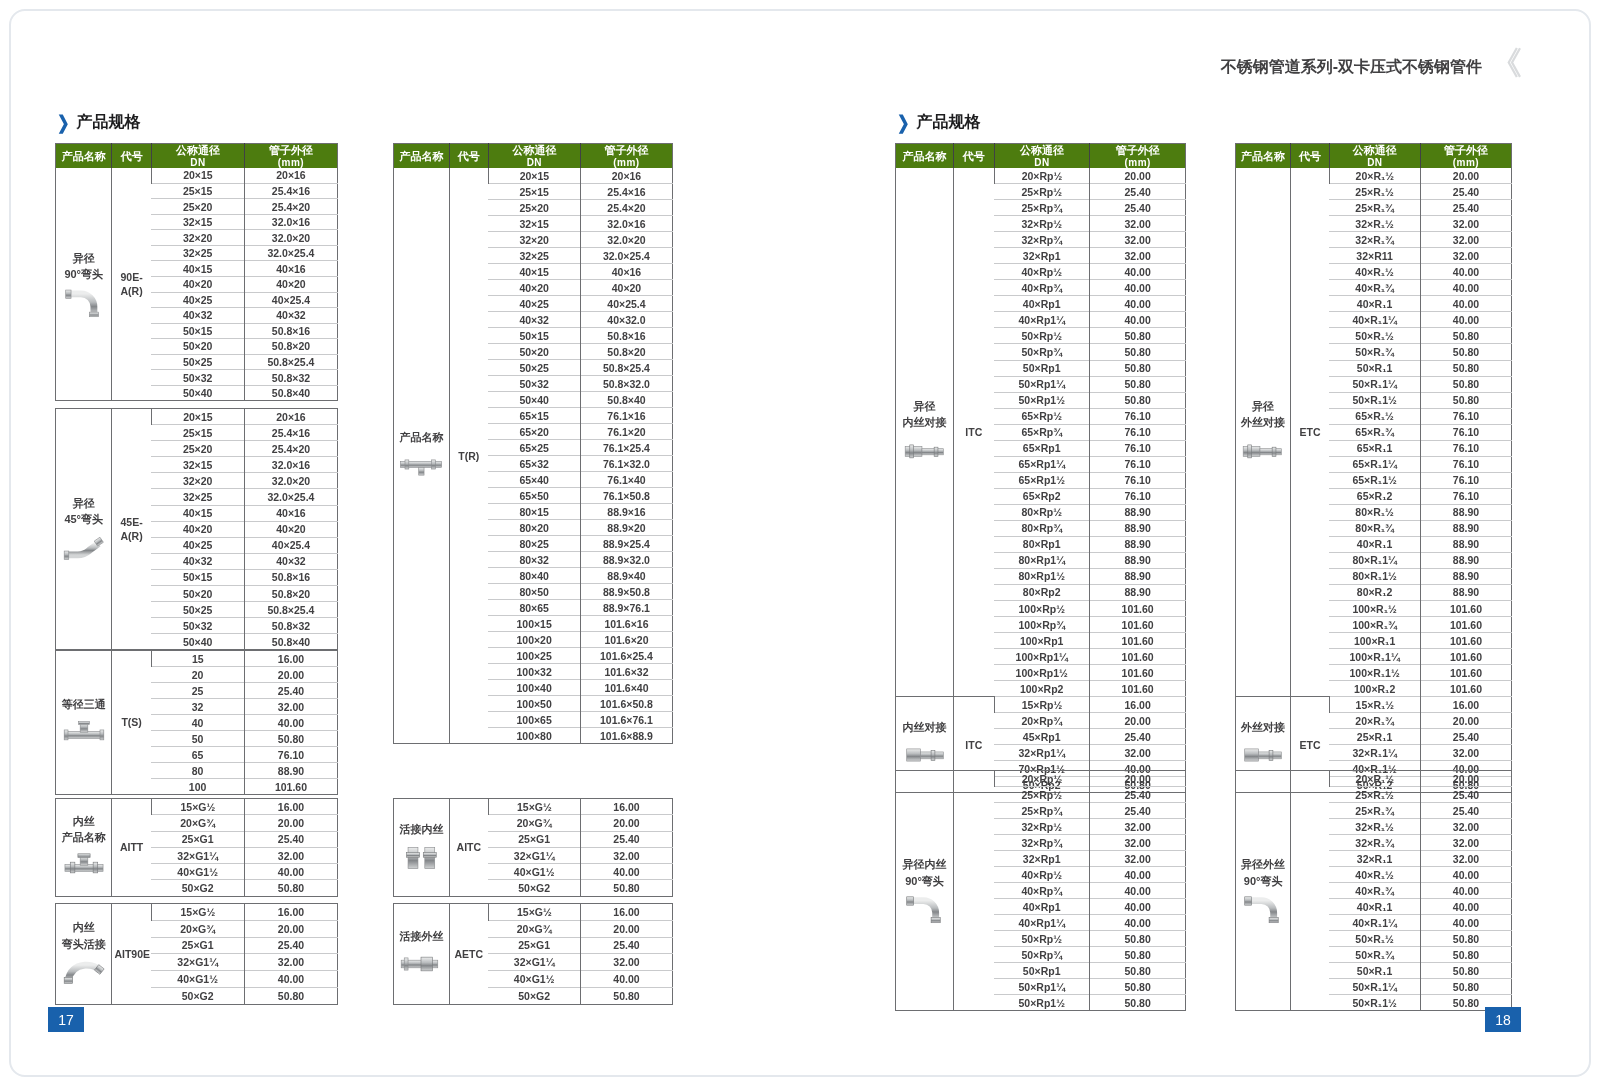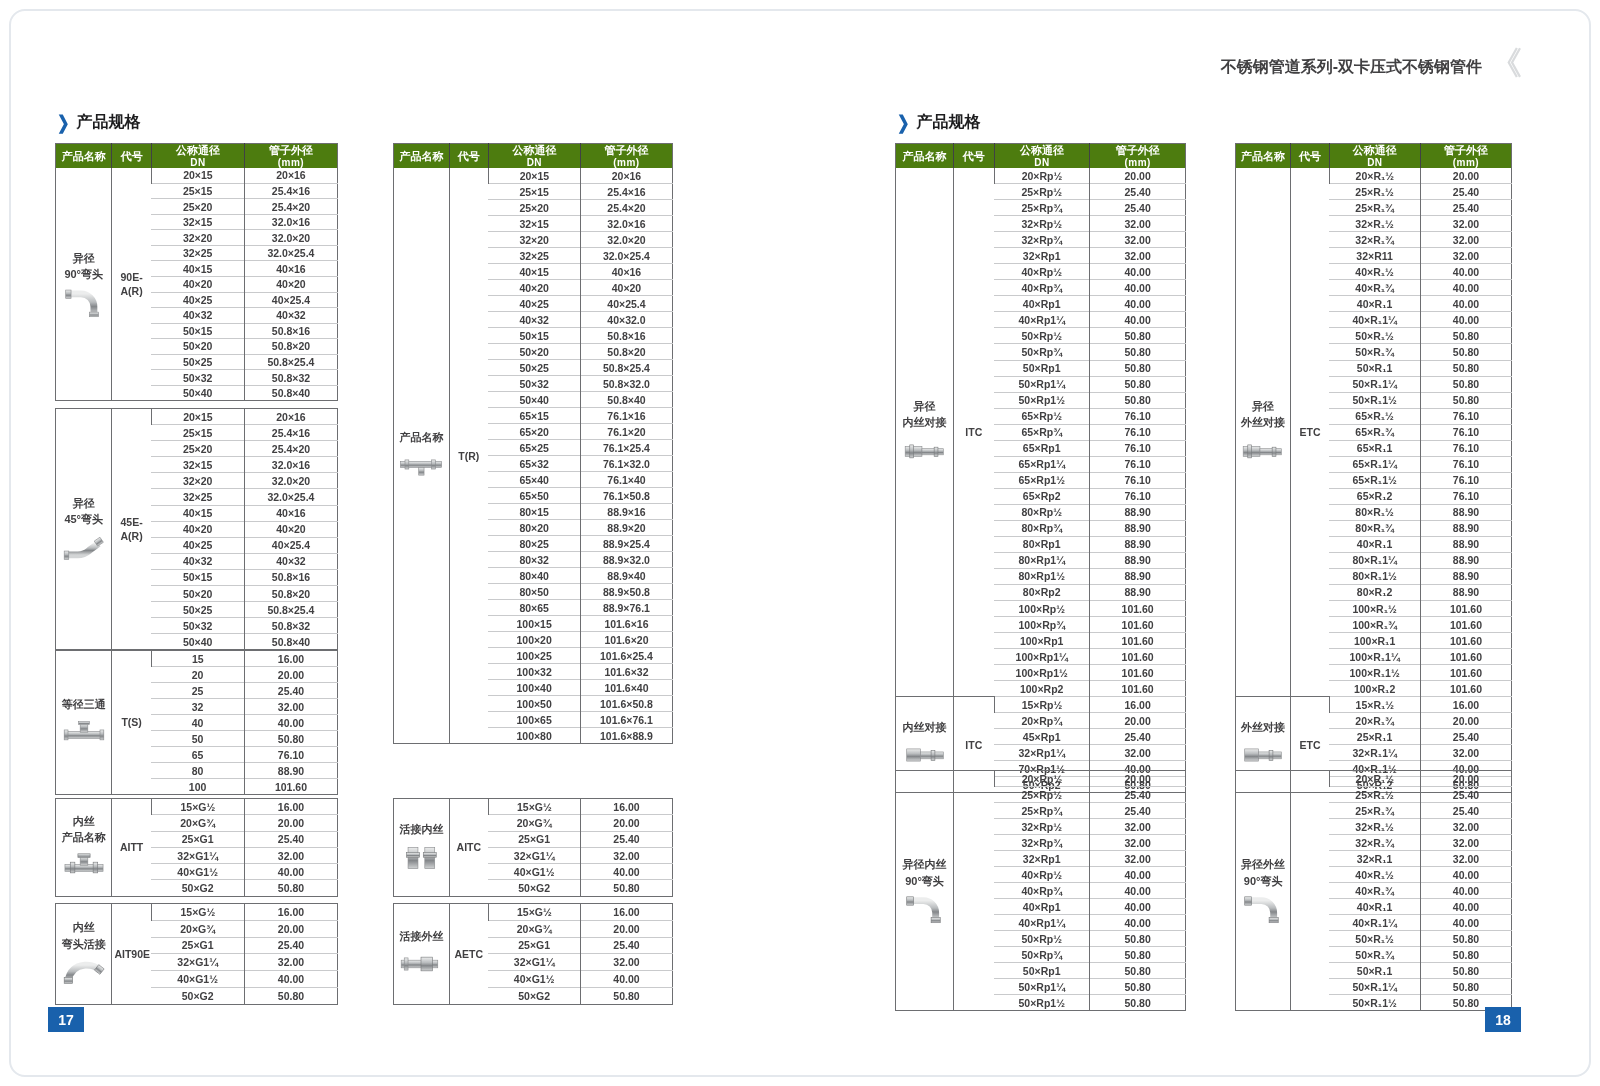--- a/index.html
+++ b/index.html
@@ -33,21 +33,21 @@
           overflow:hidden;white-space:nowrap;}
   .tbl td:first-child{border-left:none;}
   .tbl tbody tr + tr td.val{border-top:1px solid #c9cacc;}
   .tbl tbody tr.secstart td{border-top:1px solid #6d6e71;}
   .pcell .pname{font-size:11px;font-weight:bold;color:#414042;line-height:1.5;}
   .ccell{font-size:11px;font-weight:normal;line-height:1.35;}
   .fit{width:46px;height:32px;display:block;margin:4px auto 0;}
 
   
   .pagenum{position:absolute;width:36px;height:25px;background:#1961ac;color:#fff;
-           font-size:14px;font-weight:bold;display:flex;align-items:center;justify-content:center;}
+           font-size:14px;font-weight:normal;display:flex;align-items:center;justify-content:center;}
   .pagenum.left{left:48px;top:1007px;}
   .pagenum.right{left:1485px;top:1007px;}
   .hidden-defs{position:absolute;width:0;height:0;overflow:hidden;}
 </style>
 </head>
 <body>
 
 <div class="page">
   <svg class="hidden-defs" aria-hidden="true">
     <defs>

